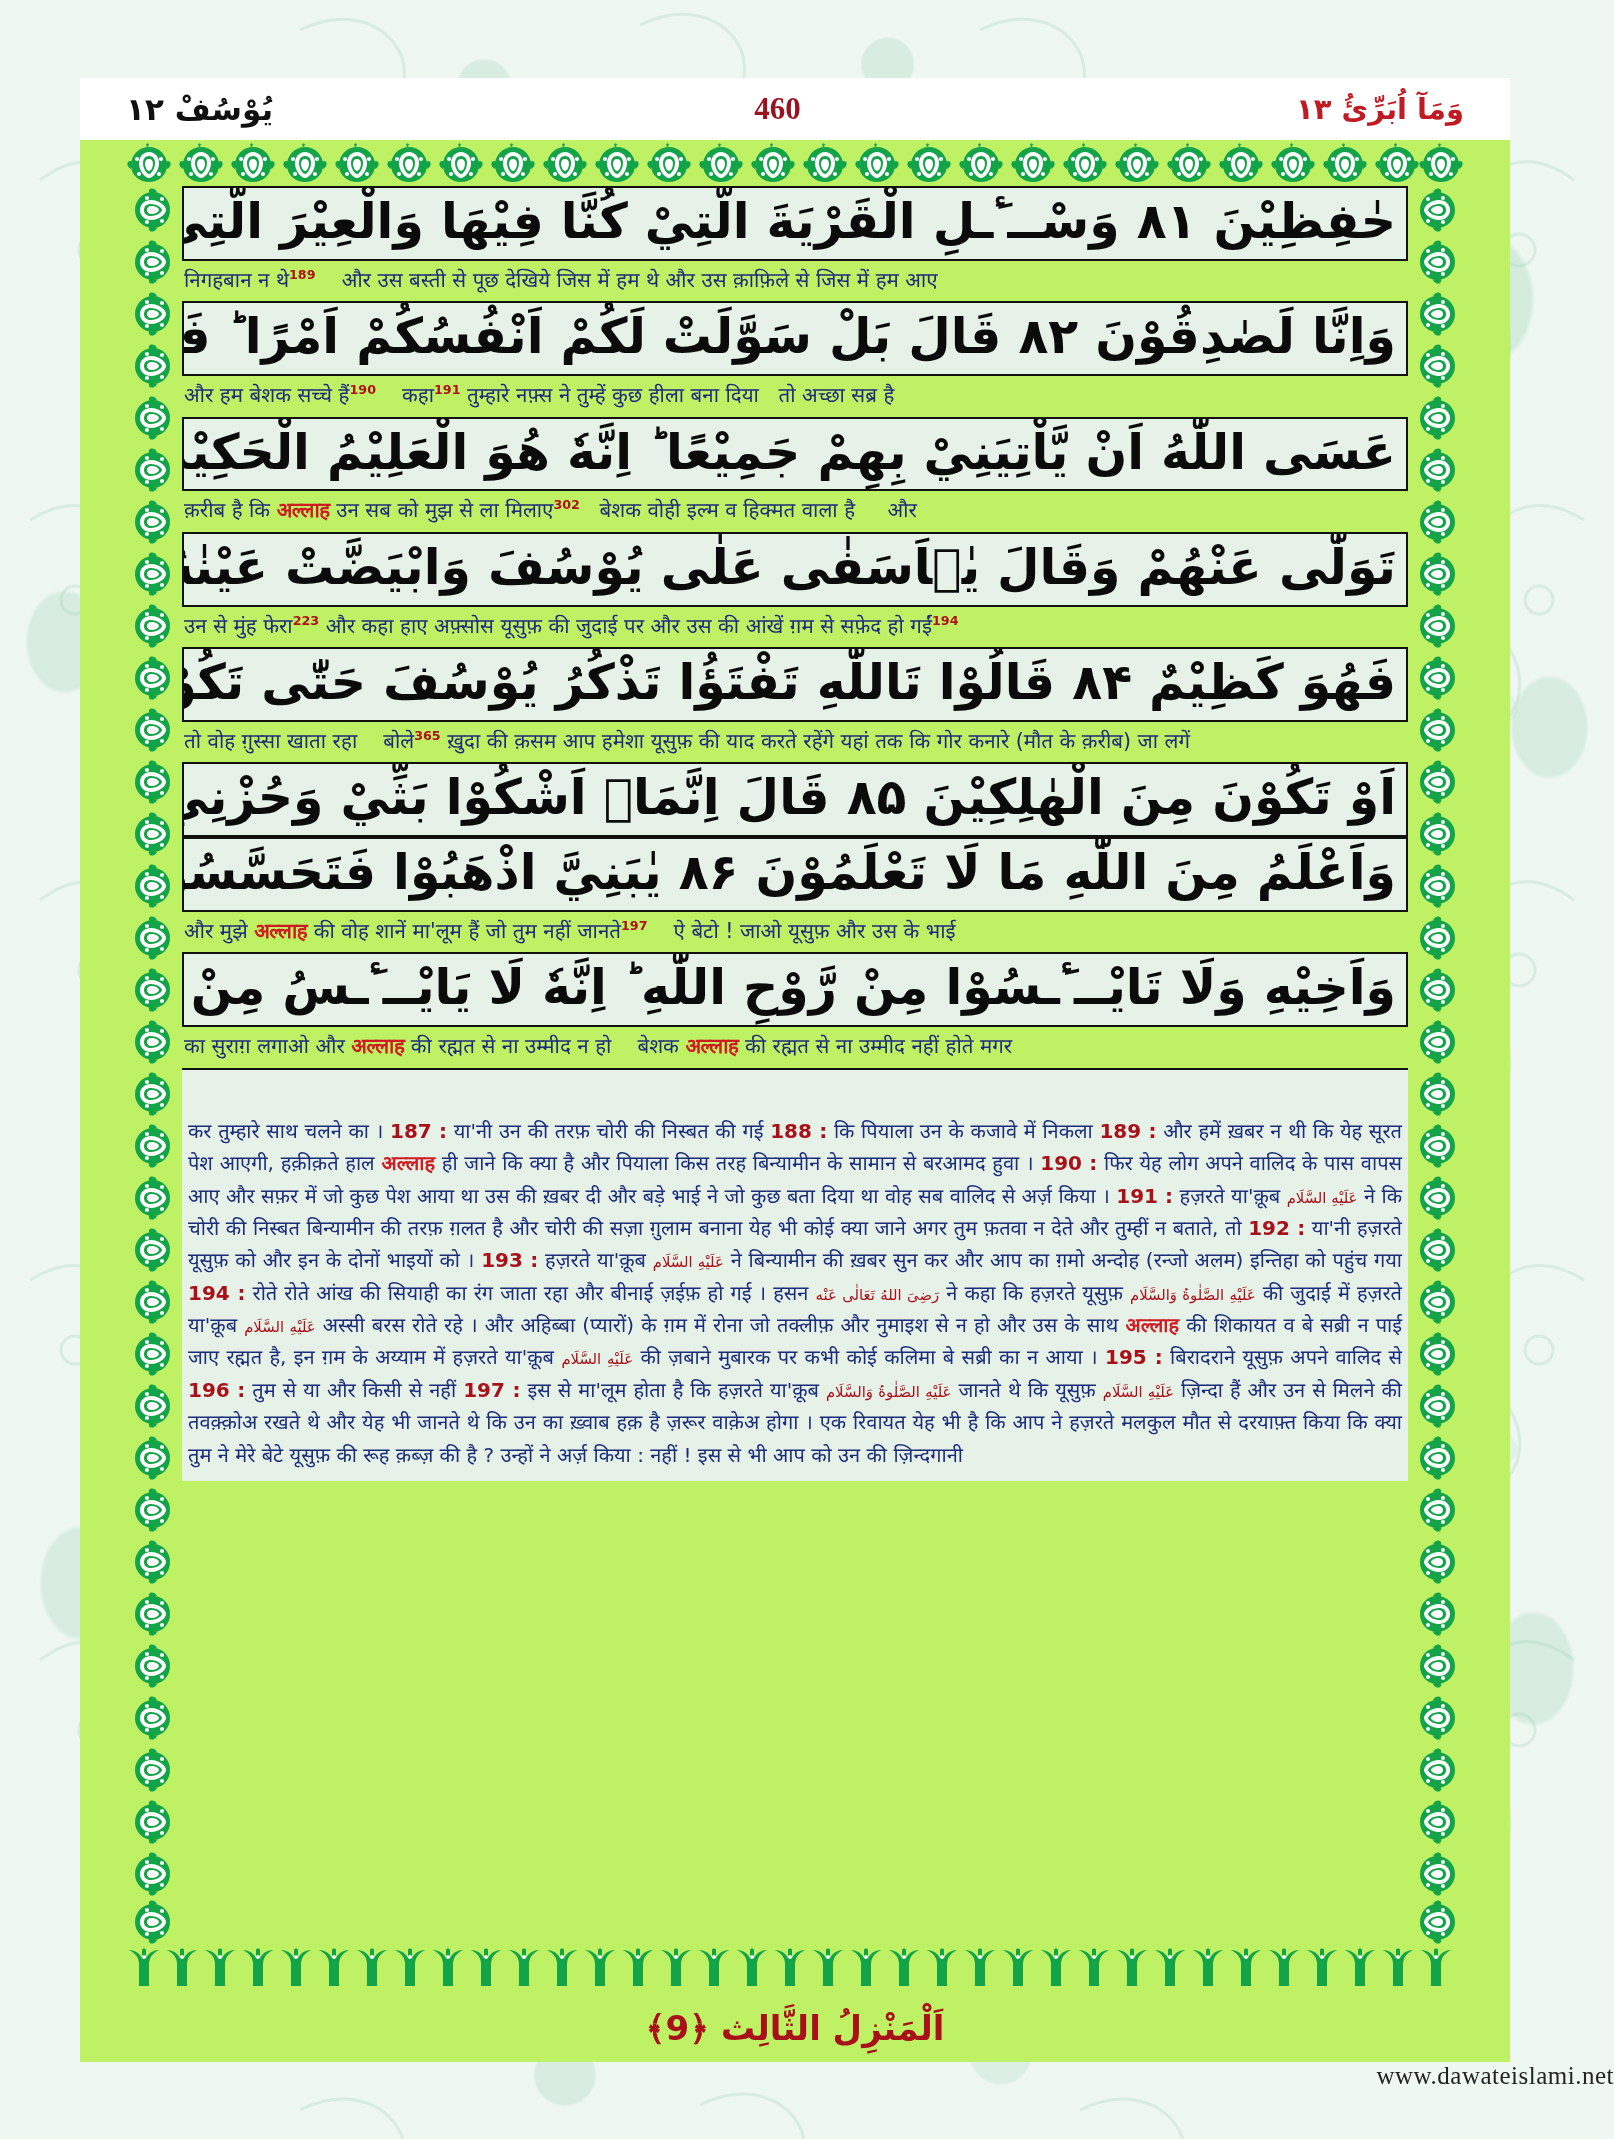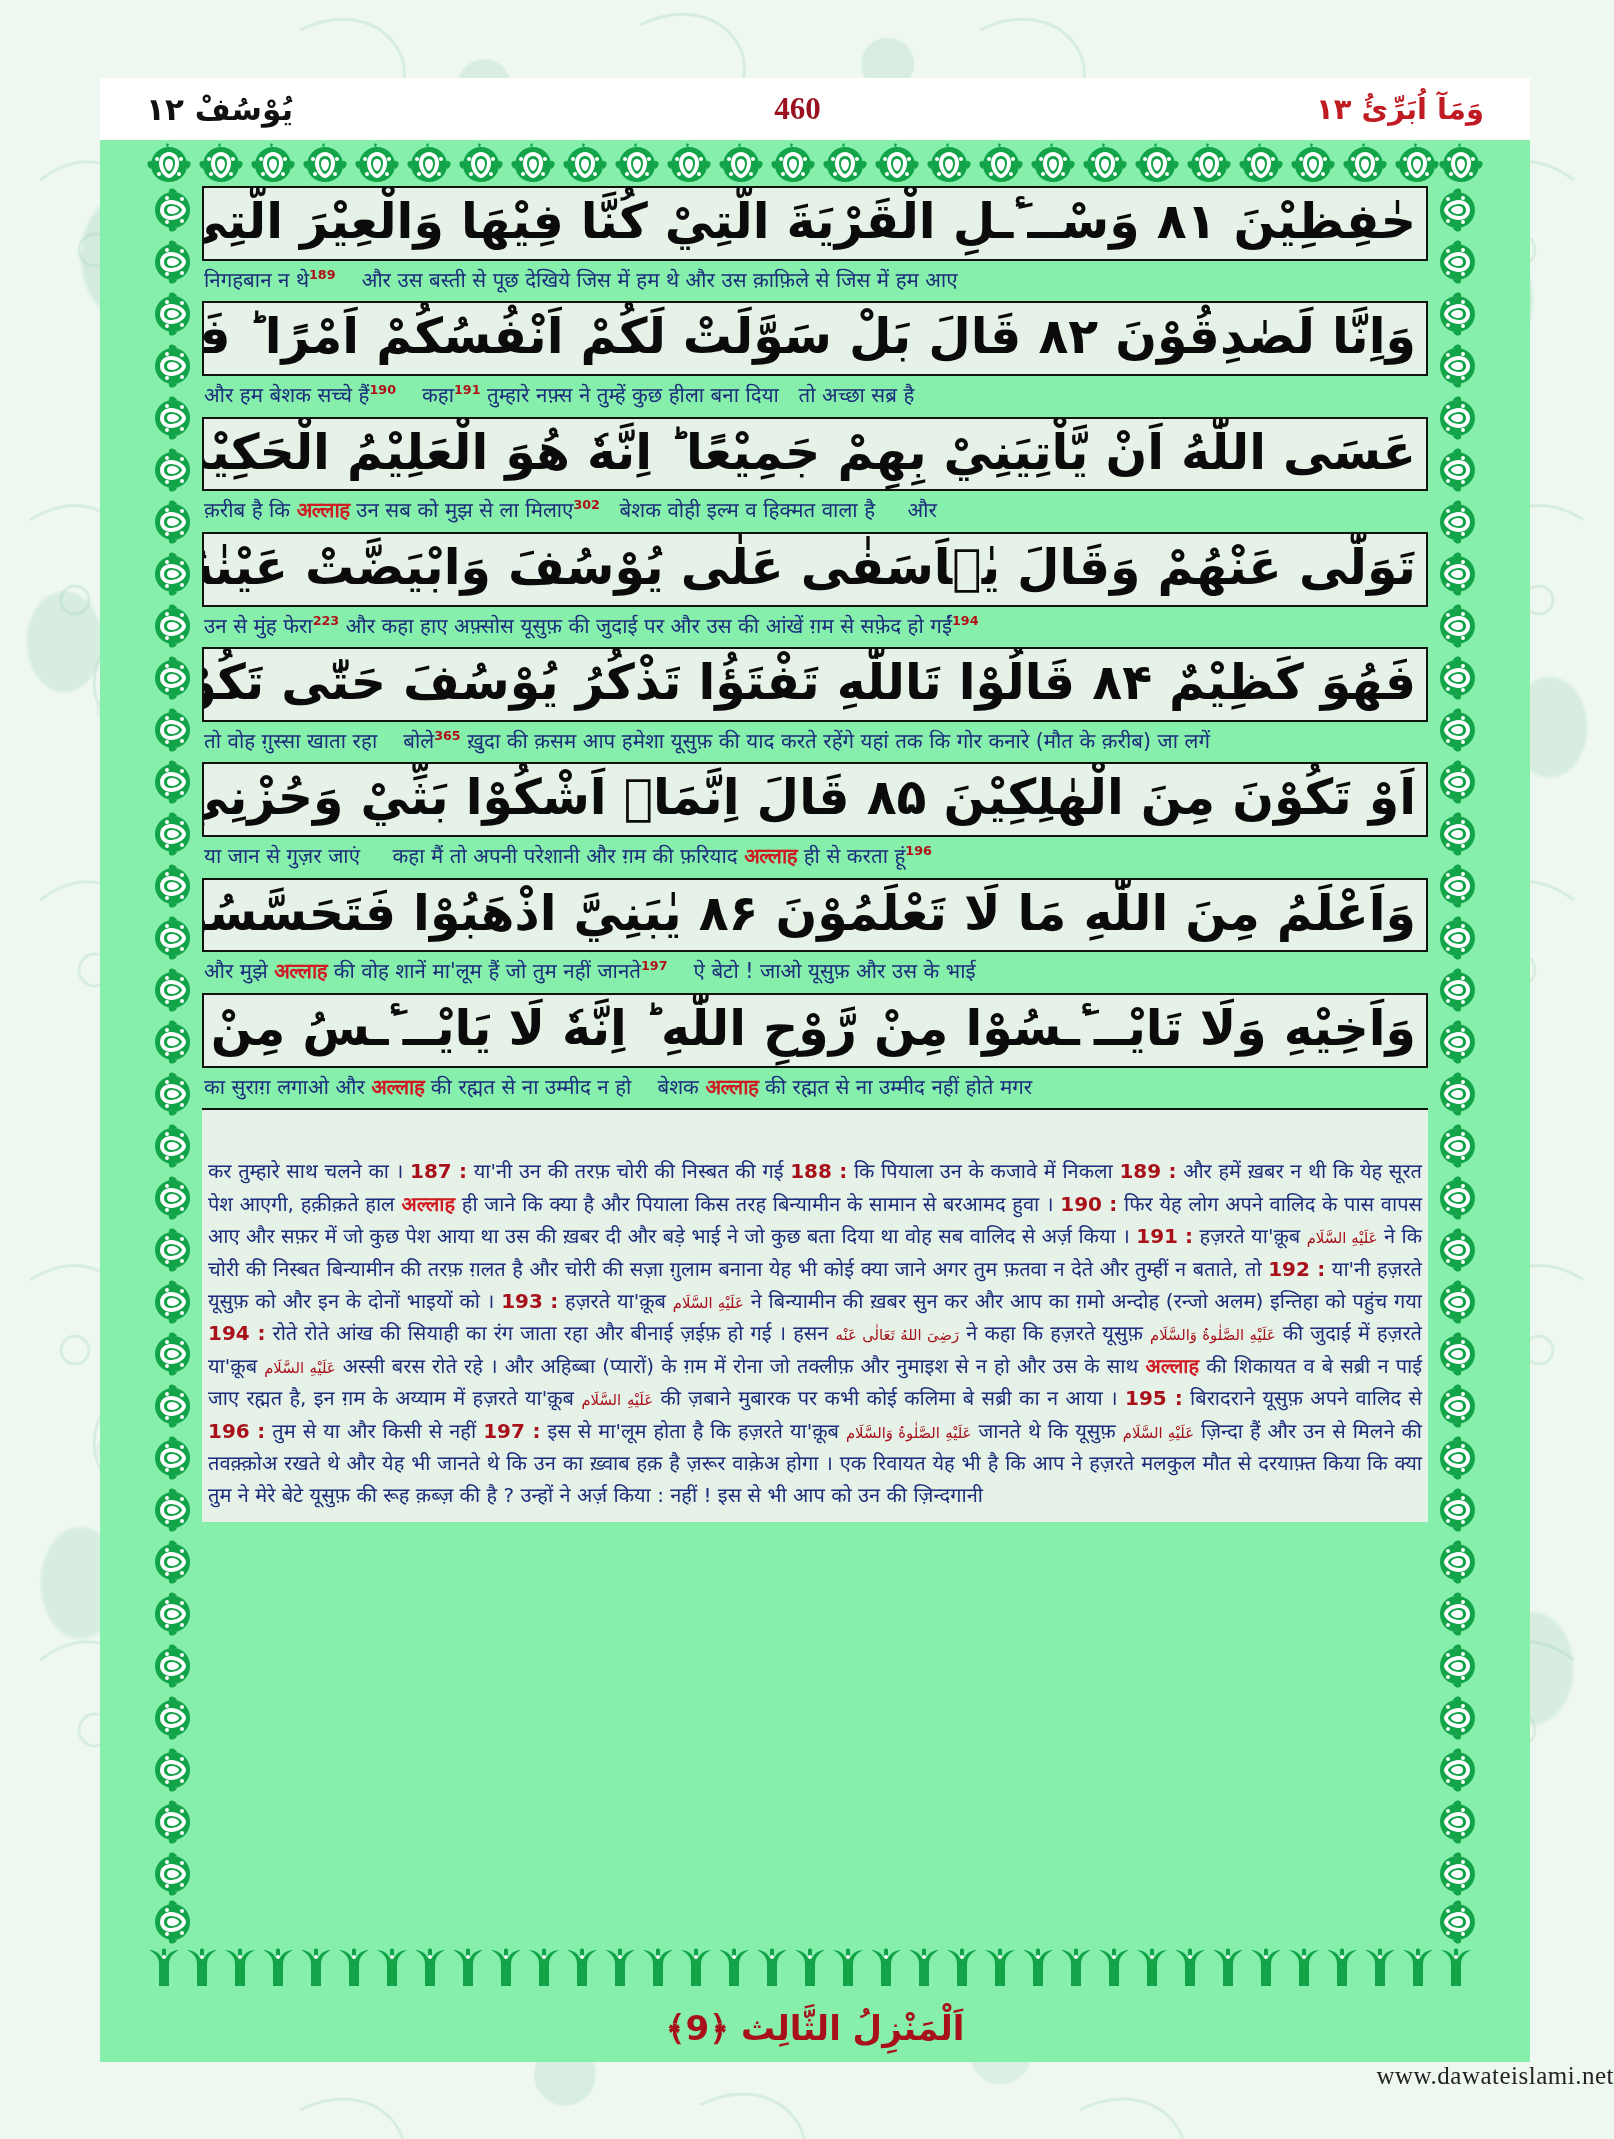--- a/index.html
+++ b/index.html
@@ -43,25 +43,25 @@
   }
   .damask-swirls {
     position: absolute;
     inset: 0;
     opacity: 0.55;
   }
 
   
   .paper {
     position: absolute;
-    left: 100px;
+    left: 80px;
     top: 78px;
     width: 1430px;
     height: 1984px;
-    background: #86efac;
+    background: #bef264;
     box-sizing: border-box;
   }
 
   
   .page-header {
     position: relative;
     height: 62px;
     padding: 0 46px;
     display: flex;
     align-items: center;
@@ -415,21 +415,20 @@
         <div class="trans-line">उन से मुंह फेरा<sup>223</sup> और कहा हाए अफ़्सोस यूसुफ़ की जुदाई पर और उस की आंखें ग़म से सफ़ेद हो गईं<sup>194</sup></div>
 
         <div class="ayah-box">
           <div class="ayah-text">فَهُوَ كَظِيْمٌ ۸۴ قَالُوْا تَاللّٰهِ تَفْتَؤُا تَذْكُرُ يُوْسُفَ حَتّٰى تَكُوْنَ حَرَضًا</div>
         </div>
         <div class="trans-line">तो वोह ग़ुस्सा खाता रहा &nbsp;&nbsp; बोले<sup>365</sup> ख़ुदा की क़सम आप हमेशा यूसुफ़ की याद करते रहेंगे यहां तक कि गोर कनारे (मौत के क़रीब) जा लगें</div>
 
         <div class="ayah-box">
           <div class="ayah-text">اَوْ تَكُوْنَ مِنَ الْهٰلِكِيْنَ ۸۵ قَالَ اِنَّمَاۤ اَشْكُوْا بَثِّيْ وَحُزْنِيْۤ اِلَى اللّٰهِ</div>
         </div>
-        <div class="trans-line">या जान से गुज़र जाएं &nbsp;&nbsp;&nbsp; कहा मैं तो अपनी परेशानी और ग़म की फ़रियाद <span class="allah">अल्लाह</span> ही से करता हूं<sup>196</sup></div>
 
         <div class="ayah-box">
           <div class="ayah-text">وَاَعْلَمُ مِنَ اللّٰهِ مَا لَا تَعْلَمُوْنَ ۸۶ يٰبَنِيَّ اذْهَبُوْا فَتَحَسَّسُوْا مِنْ يُّوْسُفَ</div>
         </div>
         <div class="trans-line">और मुझे <span class="allah">अल्लाह</span> की वोह शानें मा'लूम हैं जो तुम नहीं जानते<sup>197</sup> &nbsp;&nbsp; ऐ बेटो ! जाओ यूसुफ़ और उस के भाई</div>
 
         <div class="ayah-box">
           <div class="ayah-text">وَاَخِيْهِ وَلَا تَایْــٴَـسُوْا مِنْ رَّوْحِ اللّٰهِ ؕ اِنَّهٗ لَا یَایْــٴَـسُ مِنْ رَّوْحِ اللّٰهِ اِلَّا</div>
         </div>
         <div class="trans-line">का सुराग़ लगाओ और <span class="allah">अल्लाह</span> की रह्मत से ना उम्मीद न हो &nbsp;&nbsp; बेशक <span class="allah">अल्लाह</span> की रह्मत से ना उम्मीद नहीं होते मगर</div>

